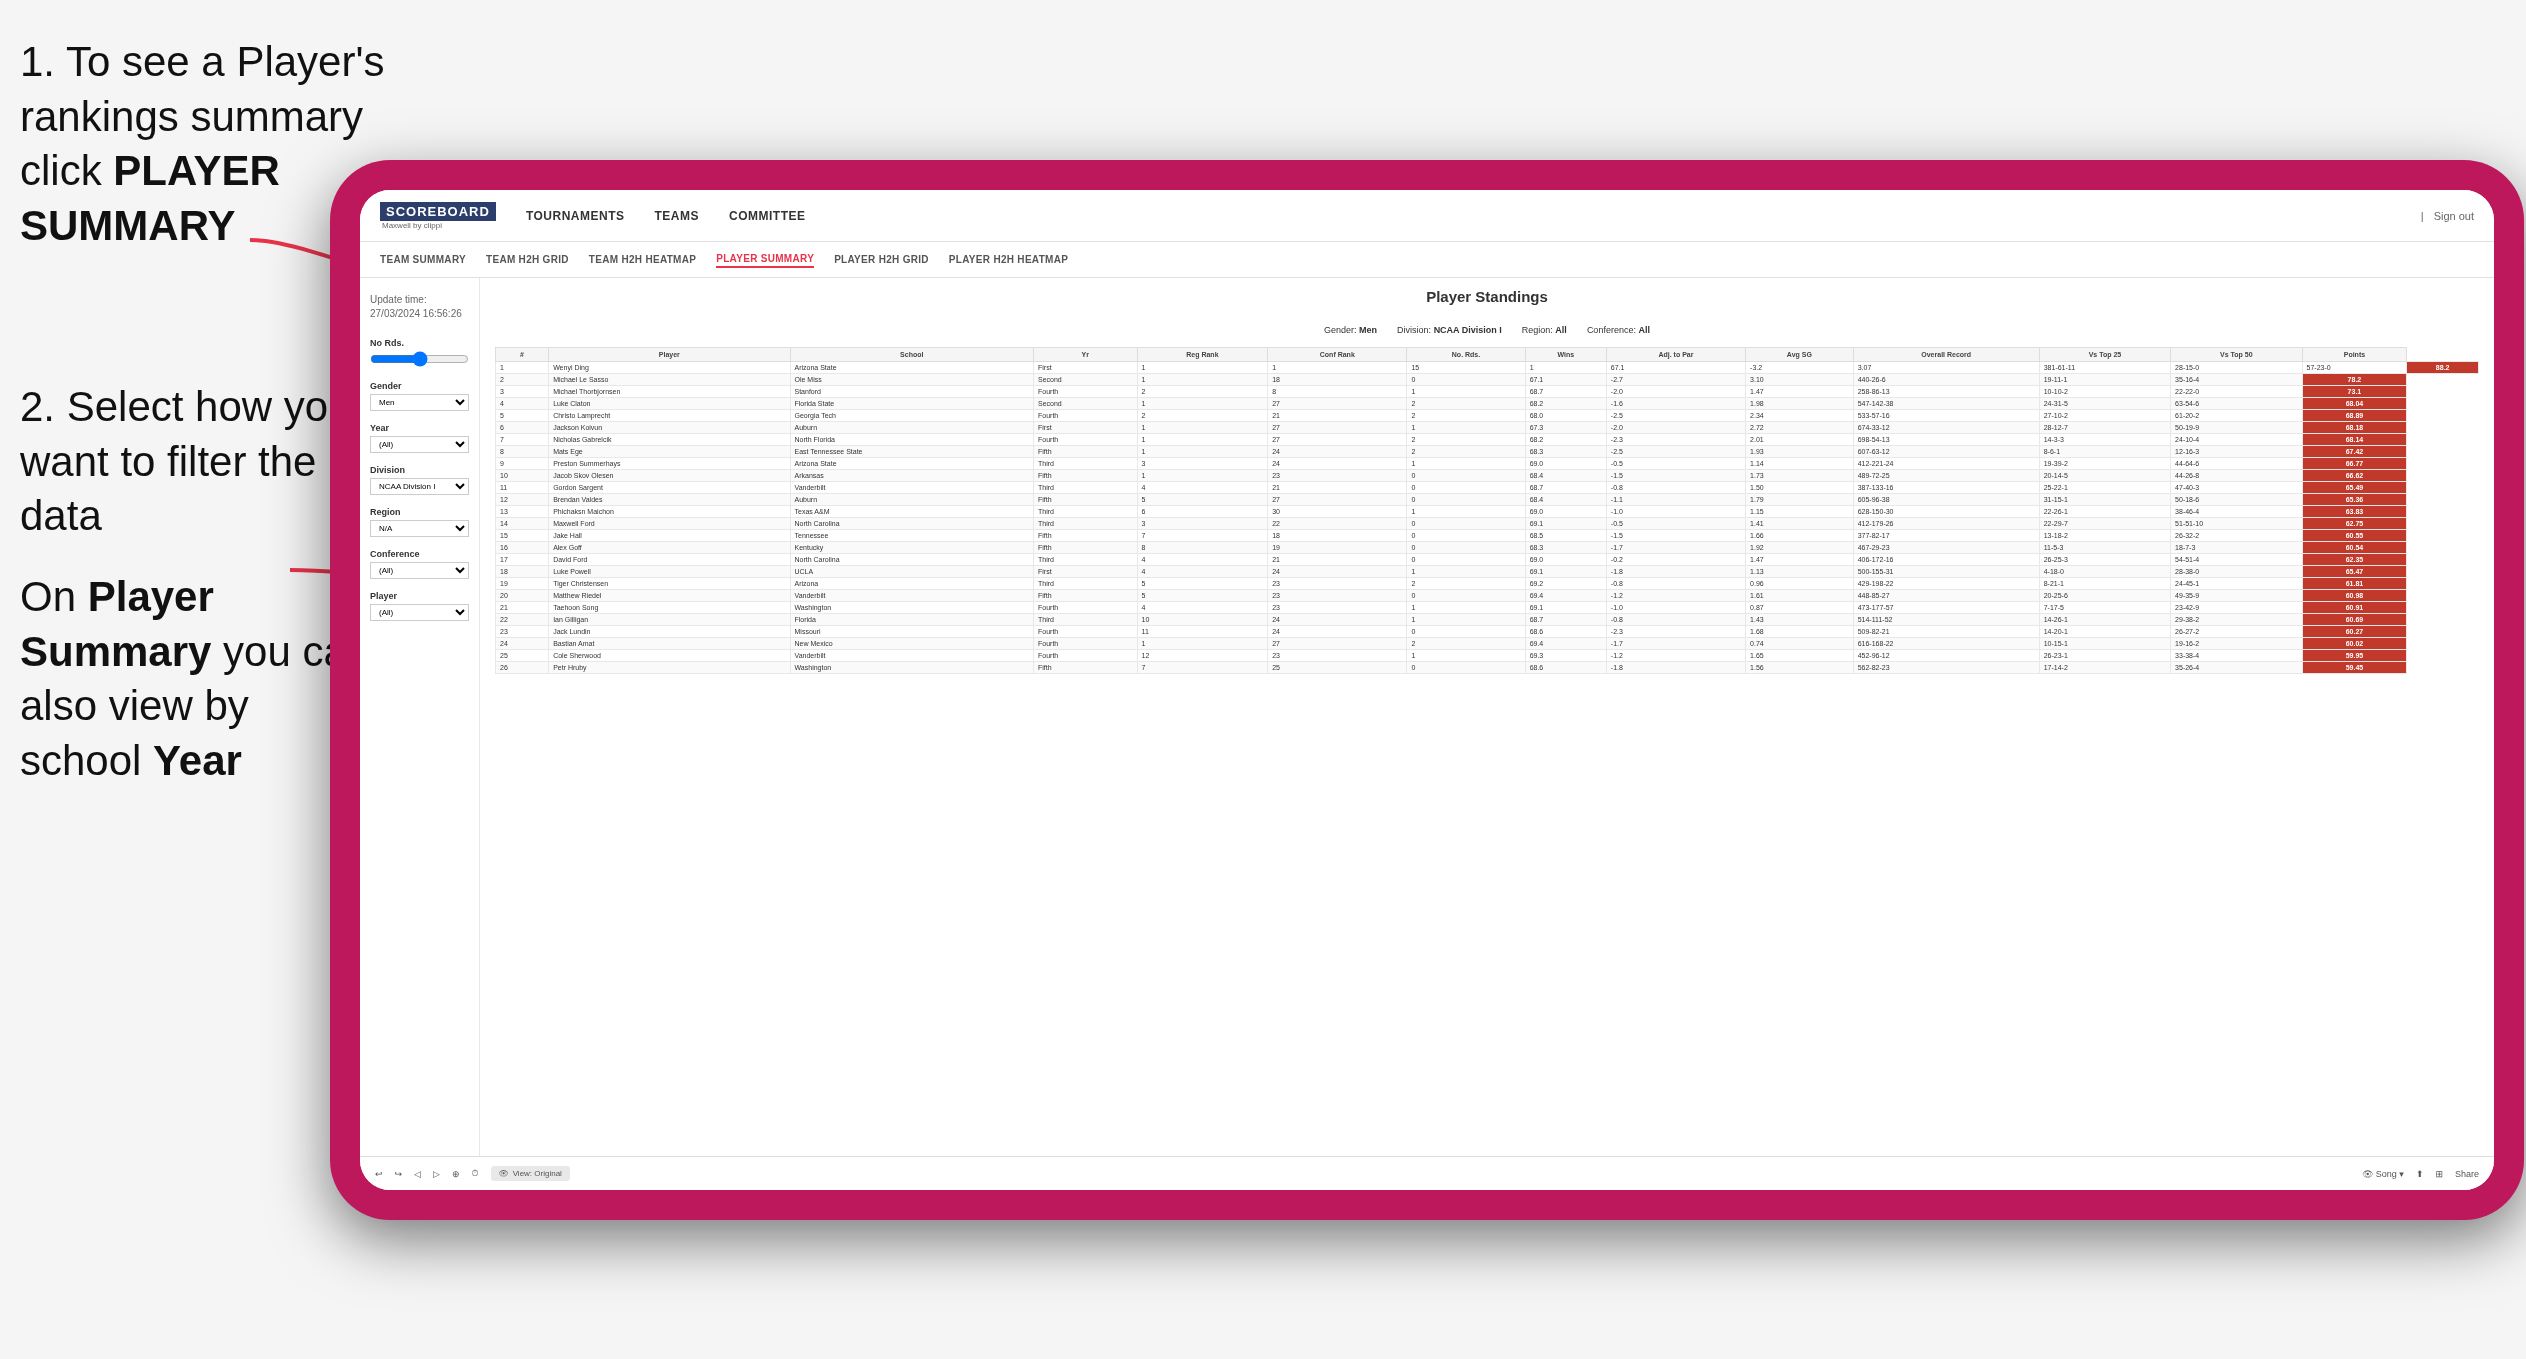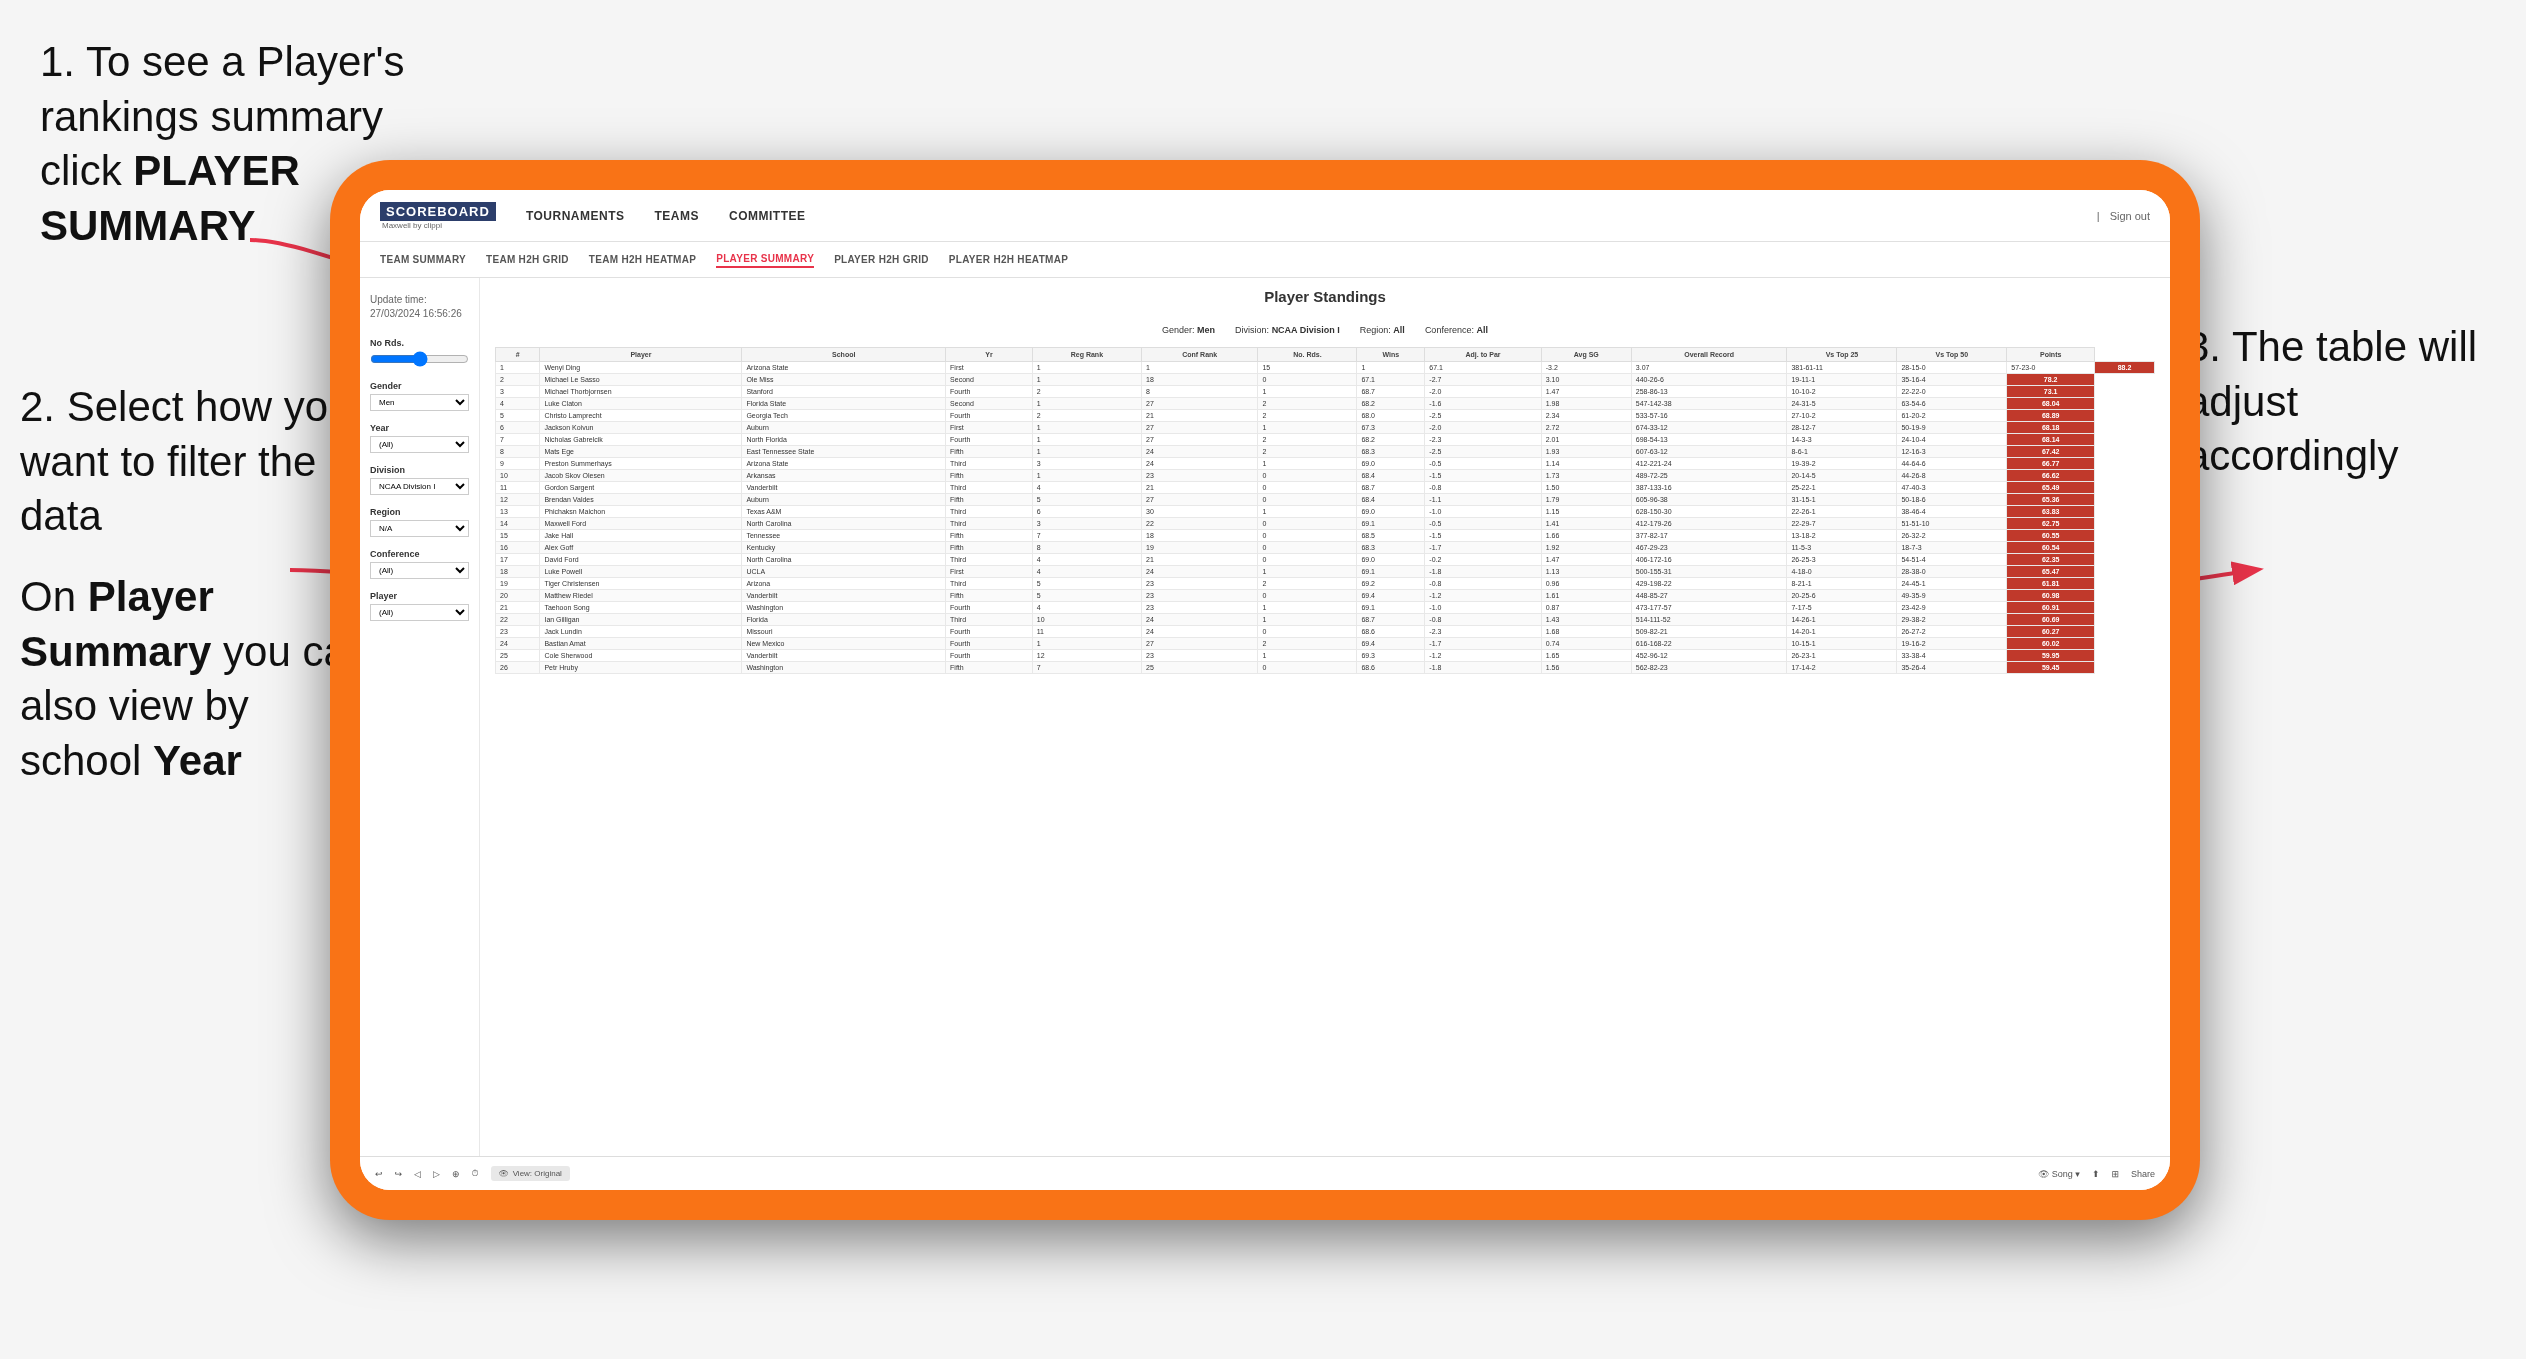--- a/index.html
+++ b/index.html
@@ -14,21 +14,20 @@
 
     
     .instruction-1 {
       position: absolute;
       top: 35px;
       left: 20px;
       width: 400px;
       font-size: 42px;
       line-height: 1.3;
       color: #111;
-      margin-left: 20px;
     }
     .instruction-1 strong { font-weight: 900; }
 
     .instruction-2 {
       position: absolute;
       top: 380px;
       left: 20px;
       width: 340px;
       font-size: 42px;
       line-height: 1.3;
@@ -56,23 +55,23 @@
       line-height: 1.3;
       color: #111;
       text-align: left;
     }
 
     
     .tablet {
       position: absolute;
       top: 160px;
       left: 330px;
-      width: 1870px;
+      width: 2194px;
       height: 1060px;
-      background: #f97316;
+      background: #be185d;
       border-radius: 60px;
       padding: 30px;
       box-shadow: 0 20px 60px rgba(0,0,0,0.5);
     }
 
     .tablet-screen {
       width: 100%;
       height: 100%;
       background: #fff;
       border-radius: 30px;

